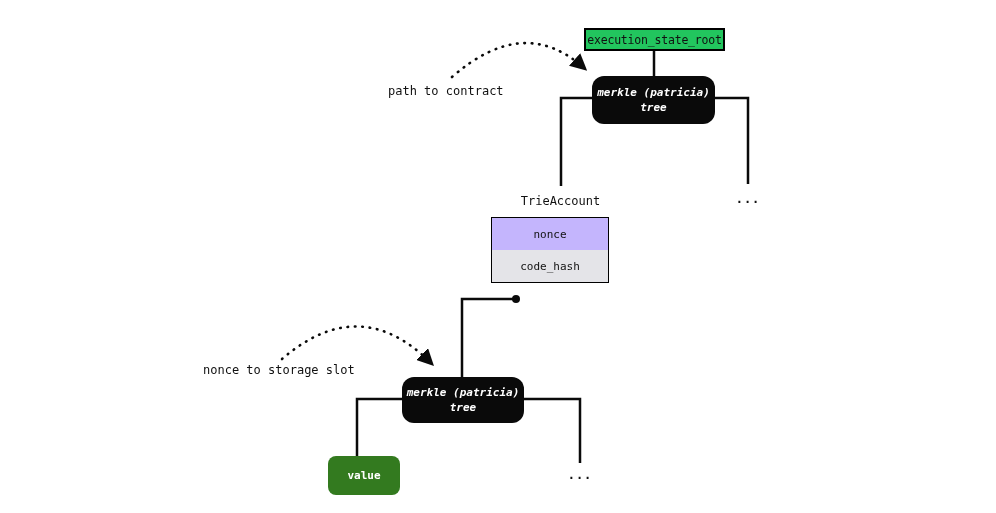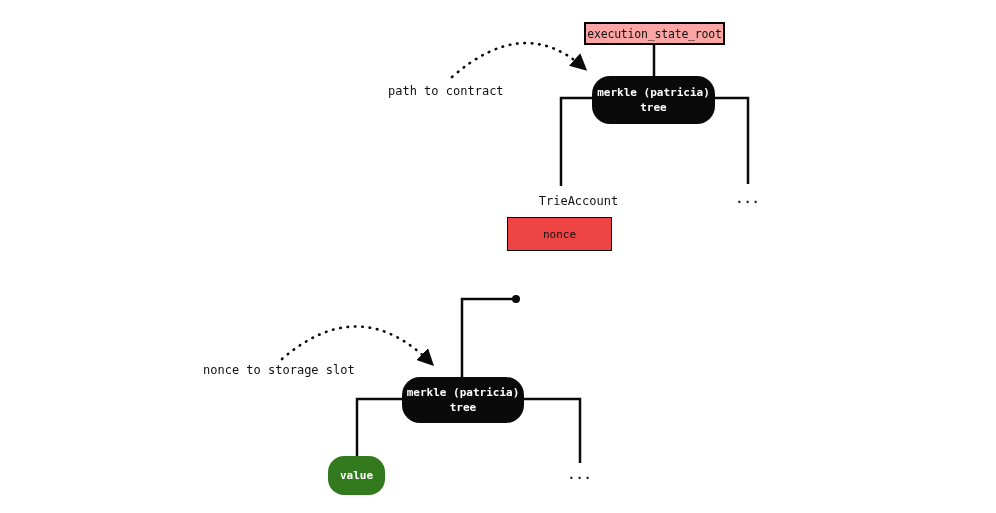--- a/index.html
+++ b/index.html
@@ -26,58 +26,59 @@
   .dotted-arrow {
     stroke: var(--line-black, #0a0a0a);
     stroke-width: 2.6;
     fill: none;
     stroke-dasharray: 0.6 6.8;
     stroke-linecap: round;
   }
   .node-dot { fill: var(--line-black, #0a0a0a); }
   .root-box {
     position: absolute;
-    left: 584px; top: 22px;
+    left: 584px; top: 28px;
     width: 141px; height: 23px;
     box-sizing: border-box;
-    background: #fca5a5;
+    background: #22c55e;
     border: 2px solid #000000;
     display: flex; align-items: center; justify-content: center;
     font-size: 11.5px;
     font-weight: 500;
     letter-spacing: -0.2px;
   }
   .tree-node {
     position: absolute;
     box-sizing: border-box;
     background: var(--node-black, #0a0a0a);
     color: #ffffff;
-    border-radius: 18px;
+    border-radius: 12px;
     display: flex; flex-direction: column;
     align-items: center; justify-content: center;
     font-size: 11px;
     font-weight: bold;
     line-height: 15px;
     text-align: center;
+    font-style: italic;
   }
   .tree-node.state { left: 592px; top: 76px; width: 123px; height: 48px; }
   .tree-node.storage { left: 402px; top: 377px; width: 122px; height: 46px; }
   .account-title {
     position: absolute;
-    left: 525px; top: 194px;
+    left: 507px; top: 194px;
     width: 107px;
     text-align: center;
     font-size: 12px;
   }
   .account-table {
     position: absolute;
-    left: 507px; top: 217px;
-    width: 105px;
+    left: 491px; top: 217px;
+    width: 118px;
     box-sizing: border-box;
-    background: #ef4444;
+    background: #c4b5fd;
     border: 1.5px solid #000000;
   }
   .account-row {
     height: 32px;
     display: flex; align-items: center; justify-content: center;
     font-size: 11px;
   }
   .account-row:nth-child(even) { background: var(--row-alt-gray, #e4e4e8); }
   .path-label {
     position: absolute;
@@ -92,24 +93,24 @@
     text-align: center;
     font-size: 12px;
     font-weight: bold;
     letter-spacing: 1px;
   }
   .ellipsis.top { left: 735px; top: 192px; }
   .ellipsis.bottom { left: 567px; top: 468px; }
   .value-box {
     position: absolute;
     left: 328px; top: 456px;
-    width: 57px; height: 39px;
+    width: 72px; height: 39px;
     box-sizing: border-box;
     background: var(--value-green, #337a1f);
-    border-radius: 16px;
+    border-radius: 8px;
     color: #ffffff;
     display: flex; align-items: center; justify-content: center;
     font-size: 11px;
     font-weight: bold;
   }
 </style>
 </head>
 <body>
 
 <div class="canvas">
@@ -142,20 +143,21 @@
     <span>tree</span>
   </div>
 
   <div class="path-label contract">path to contract</div>
 
   <div class="ellipsis top">...</div>
 
   <div class="account-title">TrieAccount</div>
   <div class="account-table">
     <div class="account-row">nonce</div>
+    <div class="account-row">code_hash</div>
   </div>
 
   <div class="path-label slot">nonce to storage slot</div>
 
   <div class="tree-node storage">
     <span>merkle (patricia)</span>
     <span>tree</span>
   </div>
 
   <div class="value-box">

